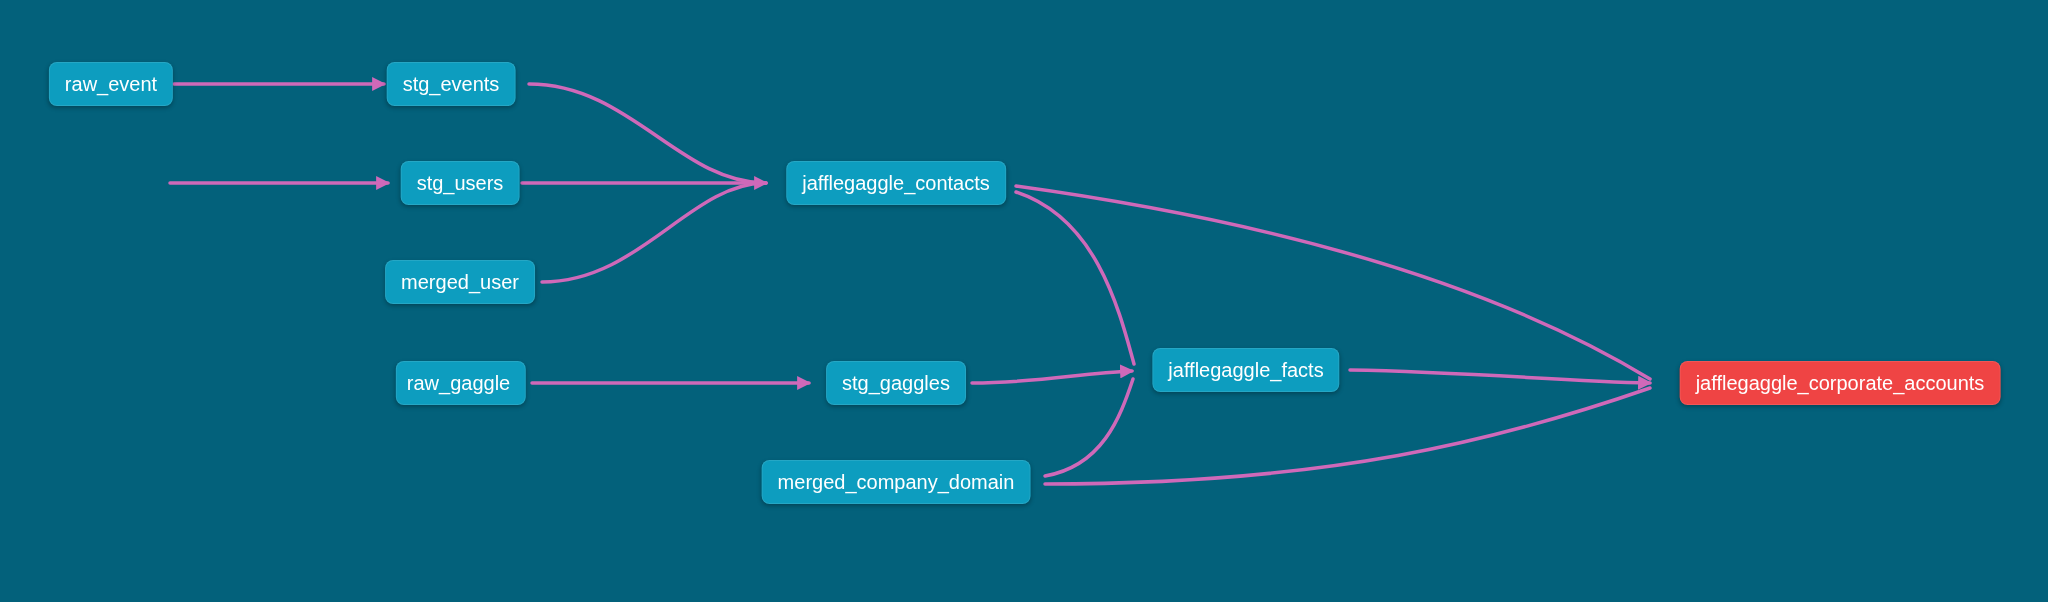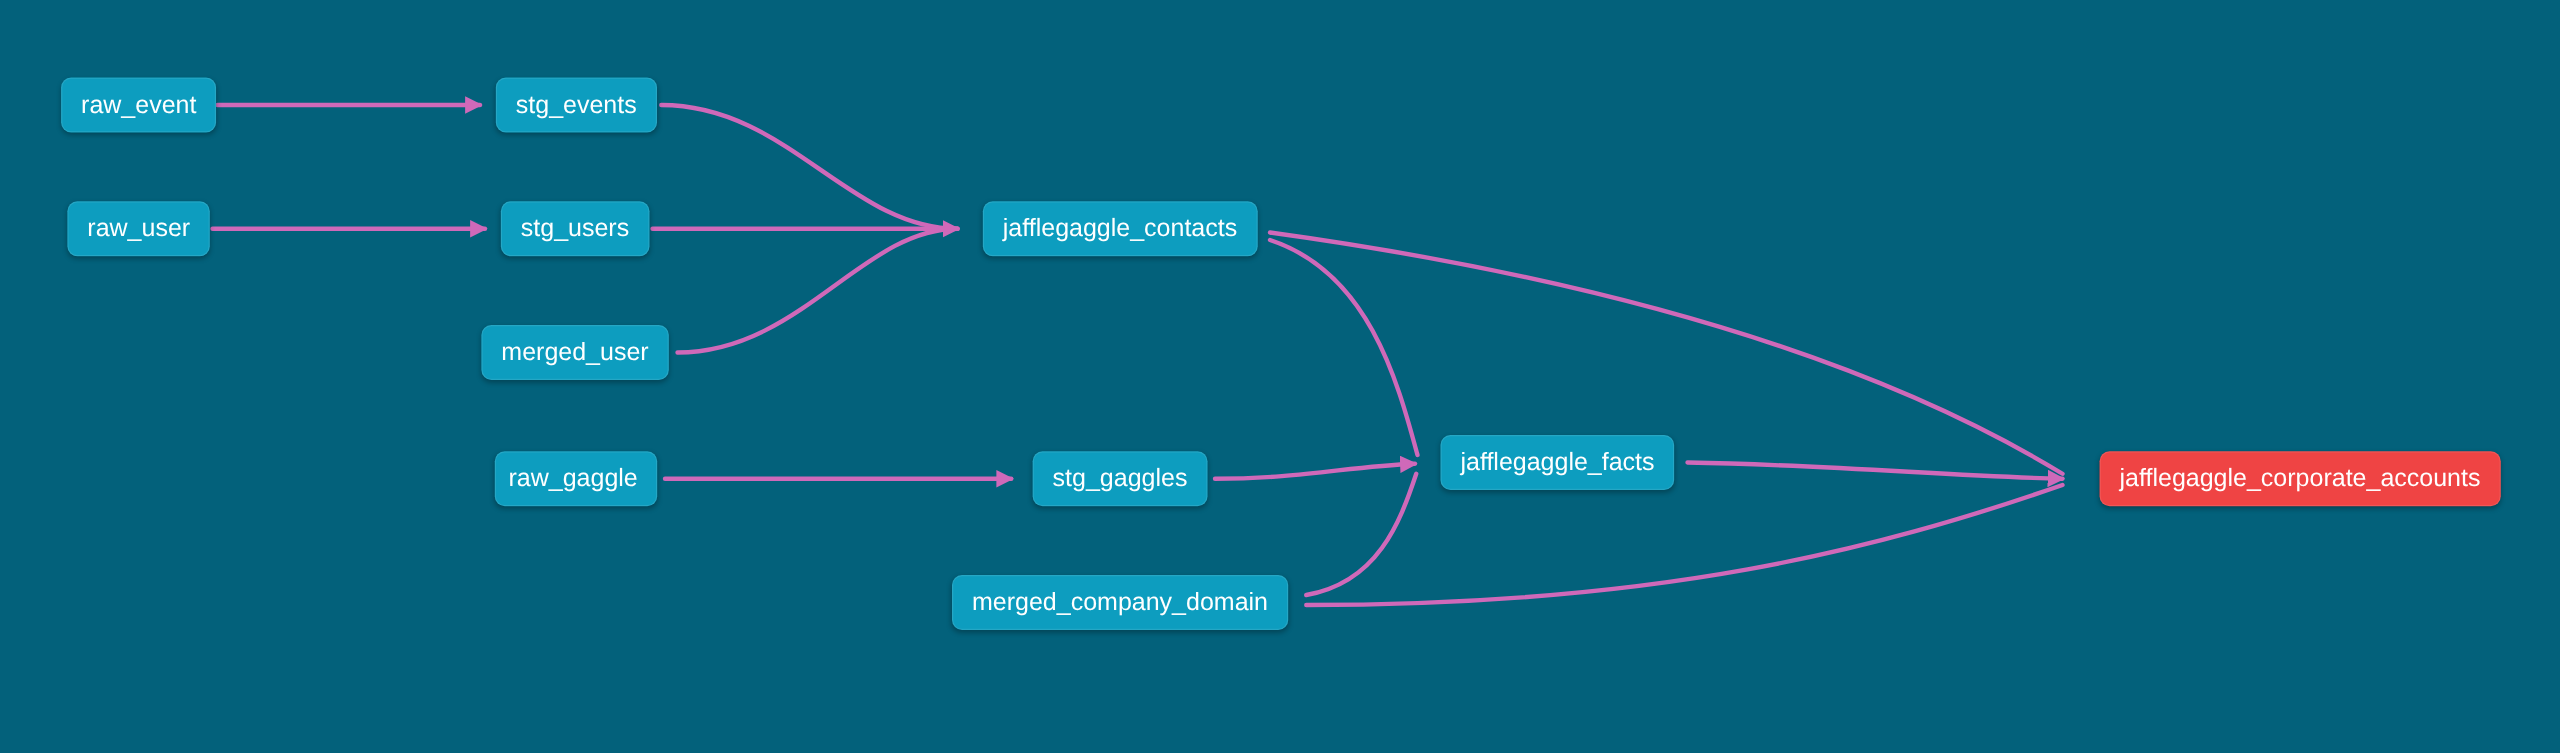--- a/index.html
+++ b/index.html
@@ -81,23 +81,22 @@
 
     <path class="edge" d="M 1350 370 C 1470 372 1560 381 1650 383" marker-end="url(#arrow)"></path>
 
     <path class="edge" d="M 1016 186 C 1320 228 1520 300 1650 379"></path>
 
     <path class="edge" d="M 1045 484 C 1330 484 1500 440 1650 388"></path>
   </svg>
 
   <div class="node" style="left:111px; top:84px;">raw_event</div>
 
-  <div class="node" style="left:461px; top:84px;padding-left:16px;">stg_events</div>
+  <div class="node" style="left:451px; top:84px;padding-left:16px;">stg_events</div>
 
-  <div class="node" style="left:111px; top:183px;">raw_user</div>
 
   <div class="node" style="left:460px; top:183px;">stg_users</div>
 
   <div class="node" style="left:460px; top:282px;">merged_user</div>
 
   <div class="node" style="left:896px; top:183px;">jafflegaggle_contacts</div>
 
   <div class="node" style="left:461px; top:383px;padding-left:11px;">raw_gaggle</div>
 
   <div class="node" style="left:896px; top:383px;">stg_gaggles</div>

